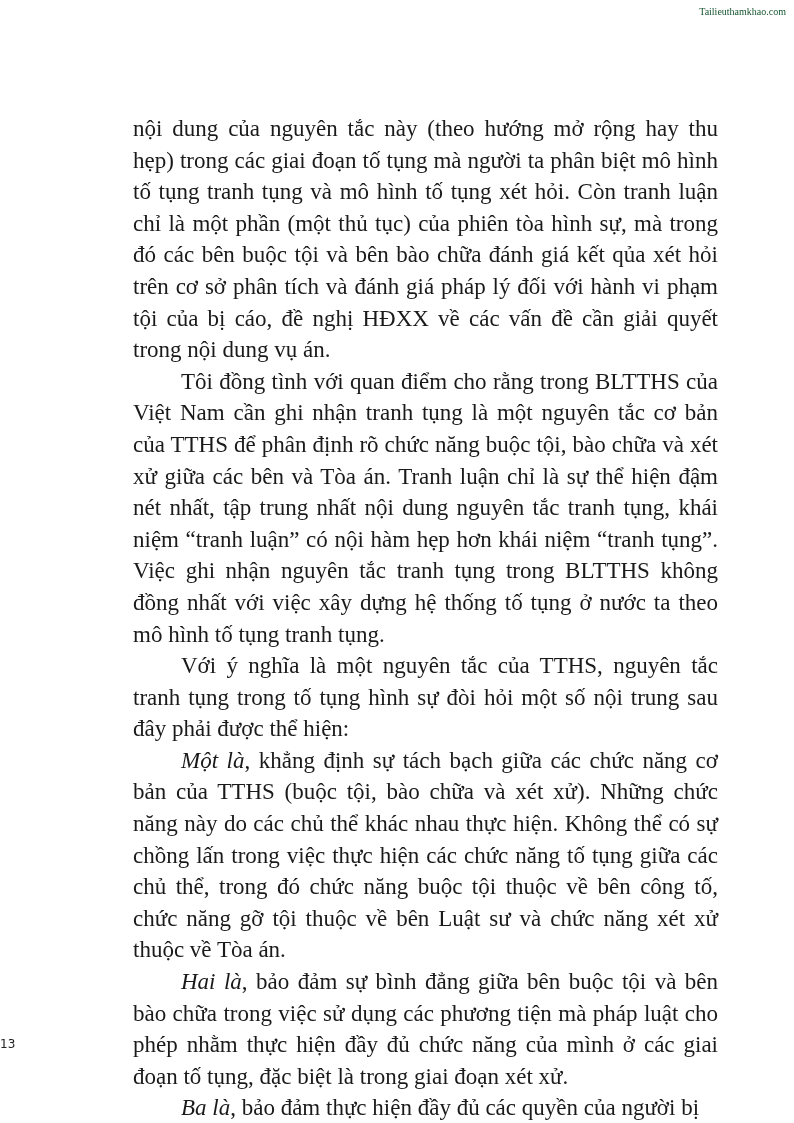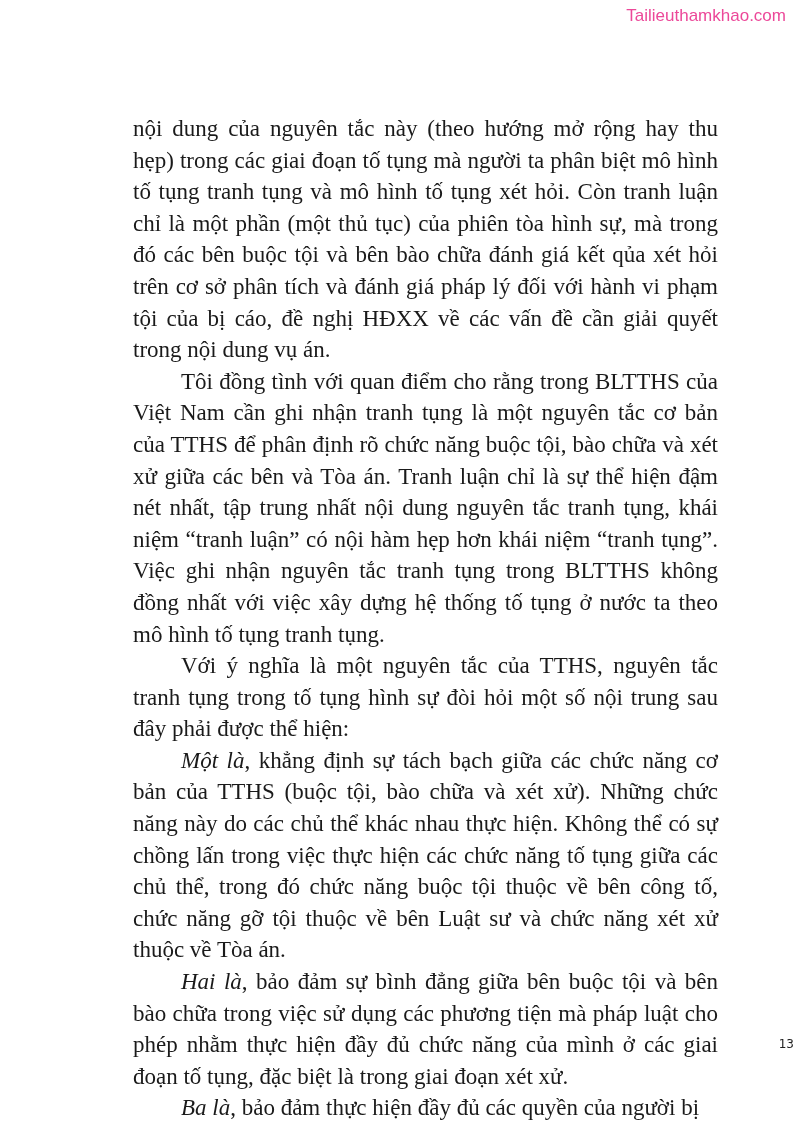--- a/index.html
+++ b/index.html
@@ -1,32 +1,32 @@
 <!DOCTYPE html>
 <html><head>
   <meta charset="utf-8">
   <style>
     html, body { margin: 0; padding: 0; background: #ffffff; }
     body { width: 794px; height: 1123px; position: relative; overflow: hidden; }
     .watermark {
       position: absolute; top: 6px; right: 8px;
-      font-family: Liberation Sans, sans-serif; font-size: 17px;
-      color: #ec4899; letter-spacing: 0px;
+      font-family: Liberation Serif, serif; font-size: 10px;
+      color: #14532d; letter-spacing: 0px;
     }
     .page-text {
       position: absolute; left: 133px; top: 113px; width: 585px;
       font-family: "Liberation Serif", serif; font-size: 23px;
       line-height: 31.6px; color: #1a1a1a;
     }
     .page-text p { margin: 0; text-align: justify; }
     .indent { text-indent: 48px; }
     .page-text p.last-para { text-align: left; }
     em { }
     .page-number {
-      position: absolute; top: 1037px; left: 0; width: 794px; text-align: right;
+      position: absolute; top: 1037px; left: 0; width: 794px; text-align: left;
       font-family: "DejaVu Sans", sans-serif; font-size: 12px; color: #222;
     }
   </style>
 </head>
 <body>
 
 <div class="watermark">Tailieuthamkhao.com</div>
 
 <div class="page-text">
   <p>nội dung của nguyên tắc này (theo hướng mở rộng hay thu hẹp) trong các giai đoạn tố tụng mà người ta phân biệt mô hình tố tụng tranh tụng và mô hình tố tụng xét hỏi. Còn tranh luận chỉ là một phần (một thủ tục) của phiên tòa hình sự, mà trong đó các bên buộc tội và bên bào chữa đánh giá kết qủa xét hỏi trên cơ sở phân tích và đánh giá pháp lý đối với hành vi phạm tội của bị cáo, đề nghị HĐXX về các vấn đề cần giải quyết trong nội dung vụ án.</p>

